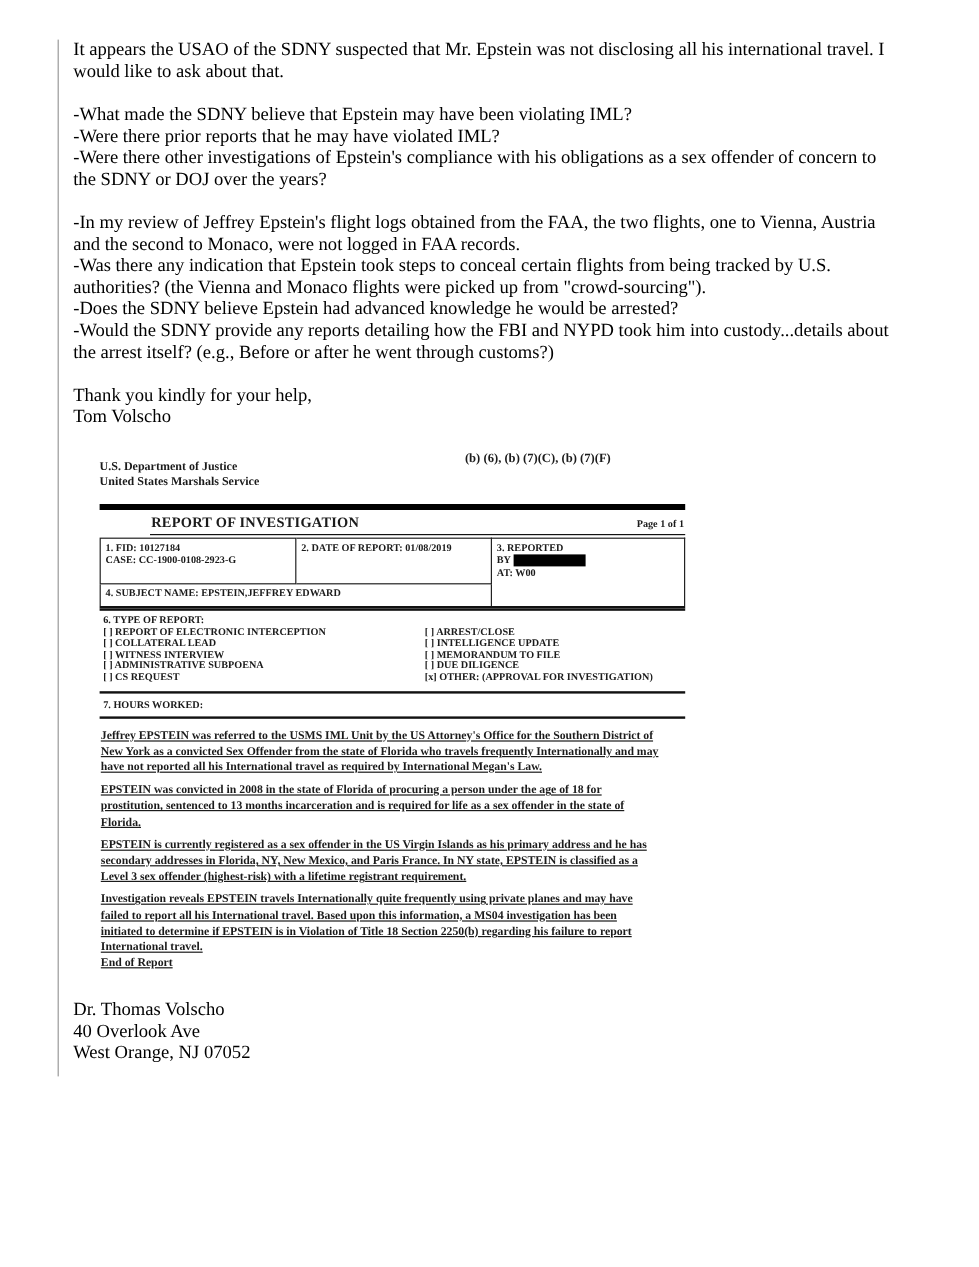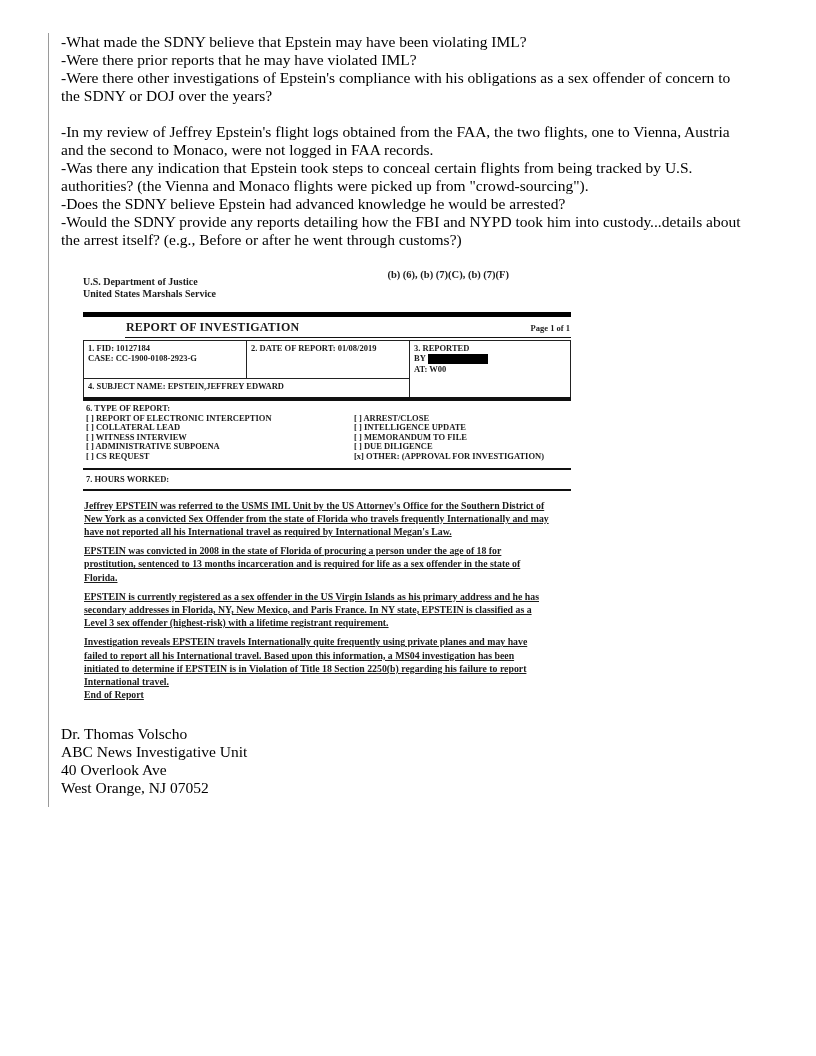--- a/index.html
+++ b/index.html
@@ -91,31 +91,35 @@
     font-size: 15.5px;
     line-height: 18px;
   }
 </style>
 </head>
 <body>
 
 <div class="page">
   <div class="quote">
 
+    <div class="email-block">It appears the USAO of the SDNY suspected that Mr. Epstein was not disclosing all his international travel. I
+would like to ask about that.</div>
     <div class="email-block">-What made the SDNY believe that Epstein may have been violating IML?
 -Were there prior reports that he may have violated IML?
 -Were there other investigations of Epstein's compliance with his obligations as a sex offender of concern to
 the SDNY or DOJ over the years?</div>
     <div class="email-block">-In my review of Jeffrey Epstein's flight logs obtained from the FAA, the two flights, one to Vienna, Austria
 and the second to Monaco, were not logged in FAA records.
 -Was there any indication that Epstein took steps to conceal certain flights from being tracked by U.S.
 authorities? (the Vienna and Monaco flights were picked up from "crowd-sourcing").
 -Does the SDNY believe Epstein had advanced knowledge he would be arrested?
 -Would the SDNY provide any reports detailing how the FBI and NYPD took him into custody...details about
 the arrest itself? (e.g., Before or after he went through customs?)</div>
+    <div class="email-block">Thank you kindly for your help,
+Tom Volscho</div>
 
     <div class="scan">
       <div class="scan-header">
         <div class="doj">
           <div class="doj-top">U.S. Department of Justice</div>
           <div>United States Marshals Service</div>
         </div>
         <div class="codes">(b) (6), (b) (7)(C), (b) (7)(F)</div>
       </div>
 
@@ -180,19 +184,18 @@
         <div class="para" style="margin-bottom:0">Investigation reveals EPSTEIN travels Internationally  quite frequently using private planes and may have
 failed to report all his International travel.   Based upon this information, a MS04 investigation has been
 initiated to determine if EPSTEIN is in Violation of Title 18 Section 2250(b) regarding his failure to report
 International travel.</div>
         <div class="end-line">End of Report</div>
       </div>
     </div>
 
     <div class="sig">
       <div>Dr. Thomas Volscho</div>
-      <div>ABC News Investigative Unit</div>
       <div>40 Overlook Ave</div>
       <div>West Orange, NJ 07052</div>
     </div>
 
   </div>
 </div>
 
 </body></html>

